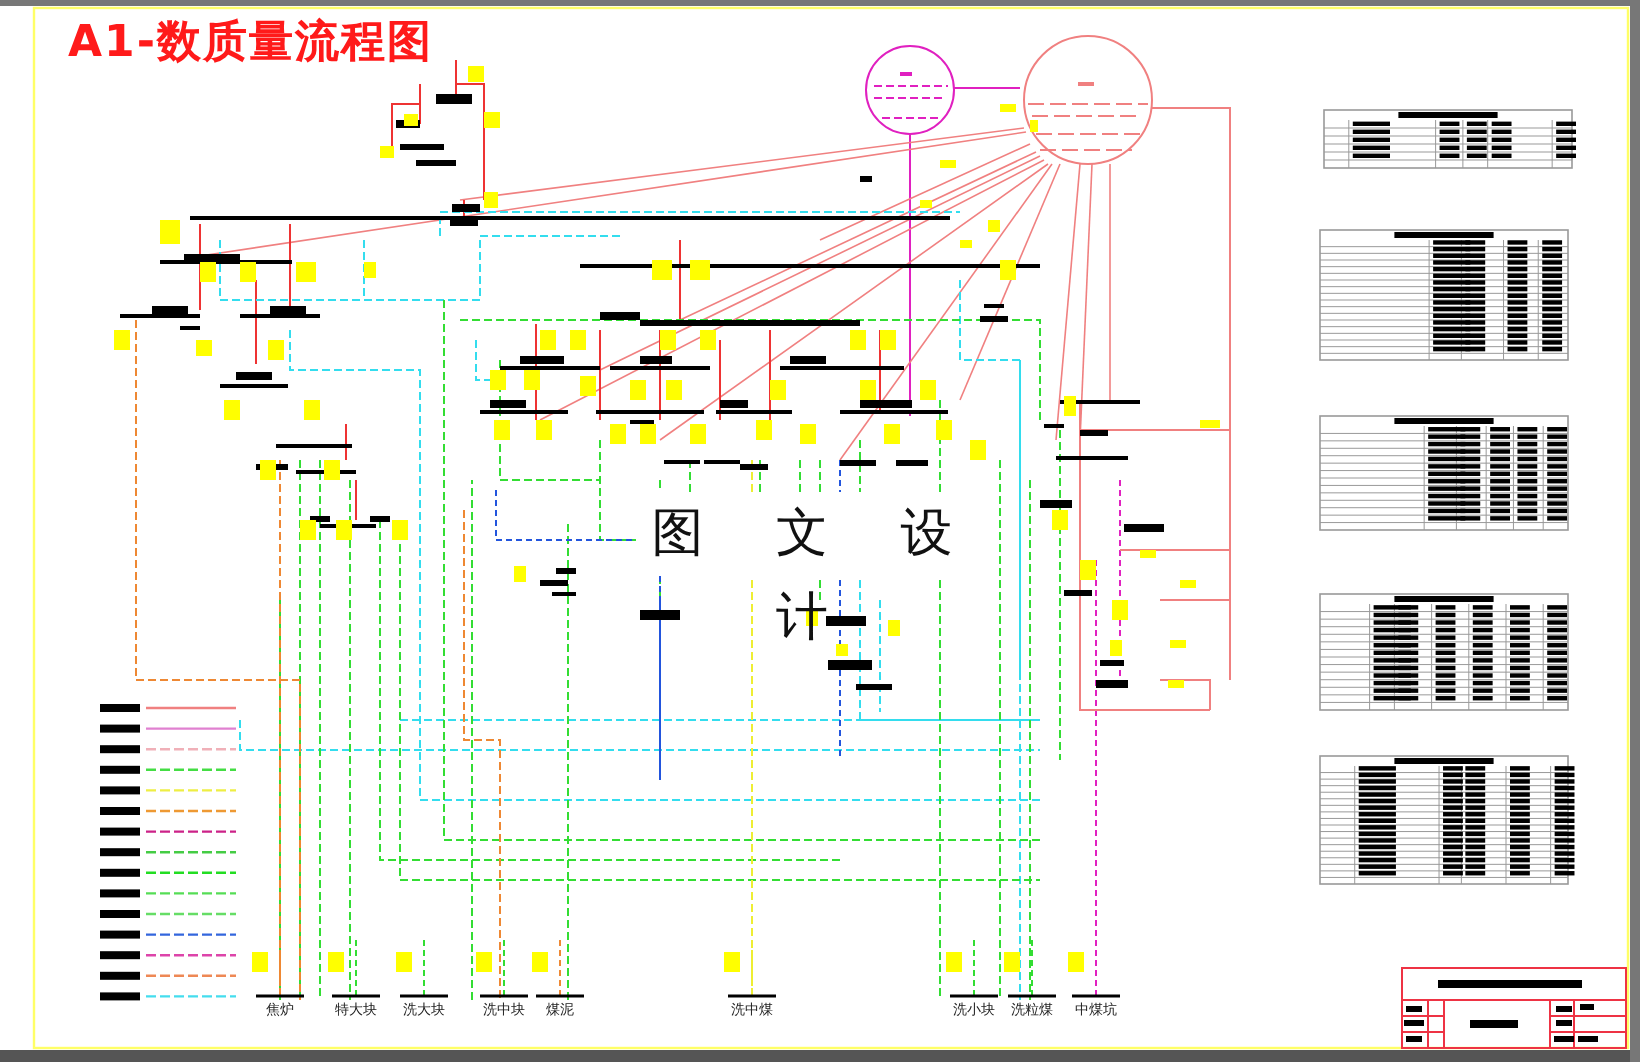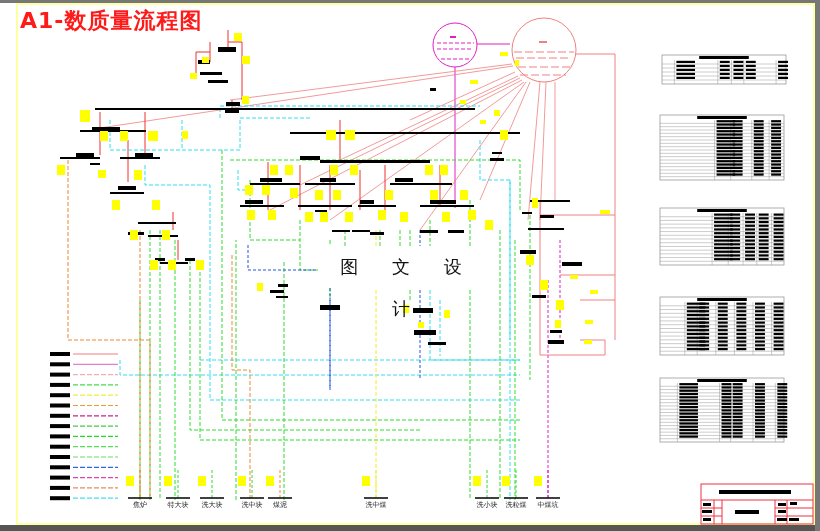--- a/index.html
+++ b/index.html
@@ -1,19 +1,19 @@
 <!DOCTYPE html>
 <html><head>
 <meta charset="utf-8">
 <style>
   html,body{margin:0;padding:0;background:#ffffff;}
   body{width:820px;height:531px;overflow:hidden;position:relative;font-family:"DejaVu Sans",sans-serif;}
   #frame{position:absolute;left:0;top:0;width:820px;height:531px;}
-  .title{position:absolute;left:20px;top:6px;font-family:"DejaVu Sans",sans-serif;font-weight:bold;font-size:22px;color:#ff1a1a;letter-spacing:1px;}
-  .watermark{position:absolute;left:318px;top:246px;width:180px;height:42px;background:#ffffff;font-family:"DejaVu Serif",serif;font-size:18px;color:#111;letter-spacing:14px;text-align:center;line-height:42px;}
+  .title{position:absolute;left:34px;top:6px;font-family:"DejaVu Sans",sans-serif;font-weight:bold;font-size:22px;color:#ff1a1a;letter-spacing:1px;}
+  .watermark{position:absolute;left:318px;top:246px;width:180px;height:42px;background:#ffffff;font-family:"DejaVu Serif",serif;font-size:26px;color:#111;letter-spacing:14px;text-align:center;line-height:42px;}
   .outlet-label{font-size:7px;fill:#222;font-family:"DejaVu Sans",sans-serif;}
 </style>
 </head>
 <body>
 
 <svg id="frame" width="820" height="531" viewBox="0 0 820 531" xmlns="http://www.w3.org/2000/svg">
 
   <rect x="0" y="0" width="820" height="531" fill="#ffffff"></rect>
   <rect x="0" y="0" width="820" height="3" fill="#777"></rect>
   <rect x="0" y="525" width="820" height="6" fill="#555"></rect>

